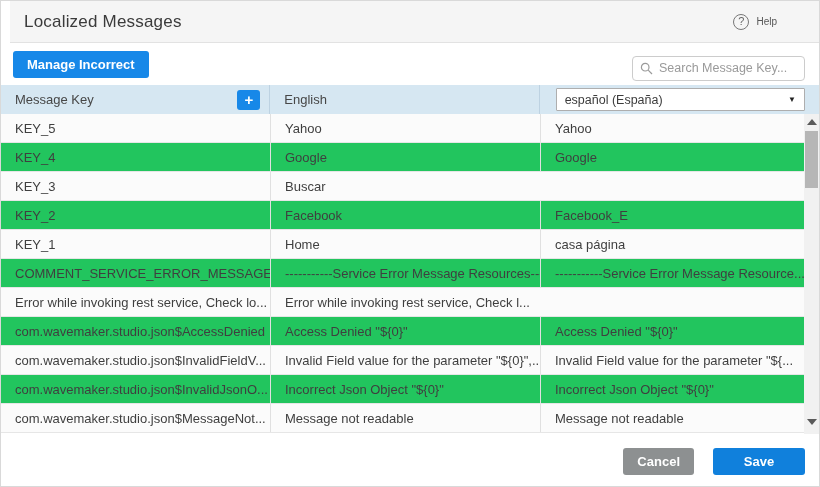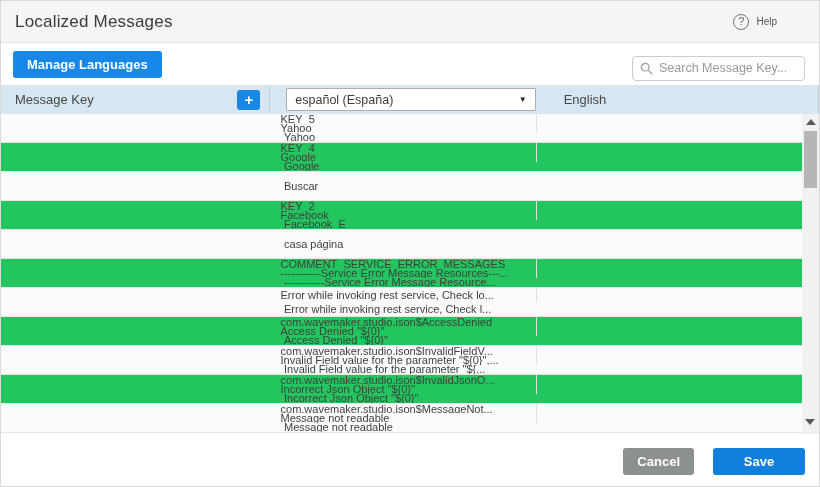--- a/index.html
+++ b/index.html
@@ -5,21 +5,21 @@
   * { margin:0; padding:0; box-sizing:border-box; }
   html,body { background:#fff; }
   body { font-family:"Liberation Sans","DejaVu Sans",sans-serif; color:#3f3f3f; }
   .dialog {
     position:relative; width:820px; height:487px; background:#fff;
     border:1px solid #d9d9d9; overflow:hidden;
   }
   
   .titlebar {
     height:42px; background:#f5f5f5; border-bottom:1px solid #e2e2e2;
-    display:flex; align-items:center; padding:0 42px 0 14px;
+    display:flex; align-items:center; padding:0 42px 0 14px;margin-left:9px;
   }
   .title { font-size:17px; font-weight:500; color:#3b3b3b; letter-spacing:.2px; }
   .help { margin-left:auto; display:flex; align-items:center; gap:7px; color:#666; cursor:pointer; }
   .help-circle {
     width:16px; height:16px; border:1px solid #777; border-radius:50%;
     display:flex; align-items:center; justify-content:center;
     font-size:11px; color:#666; line-height:1;
   }
   .help-label { font-size:10px; color:#555; }
   
@@ -53,21 +53,21 @@
   }
   .lang-select {
     width:100%; height:23px; background:#fff; border:1px solid #aeaeae; border-radius:1px;
     display:flex; align-items:center; padding:0 8px; font-size:12.5px; color:#3c3c3c;
     cursor:pointer;
   }
   .lang-arrow { margin-left:auto; font-size:8px; color:#222; }
   
   .grid-body { height:320px; display:flex; overflow:hidden; }
   .rows { width:803px; }
-  .row { height:29px; display:flex; align-items:center; border-bottom:1px solid #e6e6e6; font-size:11px; color:#3f3f3f;flex-direction:column; }
+  .row { height:29px; display:flex; align-items:center; border-bottom:1px solid #e6e6e6; font-size:13px; color:#3f3f3f; }
   .row.odd  { background:#fbfbfb; }
   .row.even { background:#22c55e;justify-content:space-between; }
   .cell { padding-left:14px; overflow:hidden; white-space:nowrap; height:100%; display:flex; align-items:center; }
   .c1 { width:270px; border-right:1px solid #e0e0e0; }
   .c2 { width:270px; border-right:1px solid #e0e0e0; }
   .c3 { width:263px; }
   
   .vscroll { width:17px; background:#f1f1f1; position:relative; display:flex; flex-direction:column; align-items:center; }
   .sb-up { margin-top:5px; width:0; height:0; border-left:5px solid transparent; border-right:5px solid transparent; border-bottom:6px solid #5a5a5a; cursor:pointer; }
   .sb-thumb { margin-top:6px; width:13px; height:57px; background:#b6b6b6; cursor:grab; }
@@ -90,72 +90,75 @@
 
   <div class="titlebar">
     <div class="title">Localized Messages</div>
     <div class="help">
       <span class="help-circle">?</span>
       <span class="help-label">Help</span>
     </div>
   </div>
 
   <div class="toolbar">
-    <button class="btn-manage">Manage Languages</button>
+    <button class="btn-manage">Manage Incorrect</button>
     <div class="search-wrap">
       <svg width="13" height="13" viewBox="0 0 13 13">
         <circle cx="5.2" cy="5.2" r="3.8" fill="none" stroke="#9a9a9a" stroke-width="1.2"></circle>
         <line x1="8.2" y1="8.2" x2="12" y2="12" stroke="#9a9a9a" stroke-width="1.2"></line>
       </svg>
       <input class="search-input" type="text" placeholder="Search Message Key..." style="">
     </div>
   </div>
 
   <div class="grid-header">
     <div class="gh-col gh-key">
       <span>Message Key</span>
       <button class="btn-add">+</button>
     </div>
+    <div class="gh-col gh-eng">
+      <span>English</span>
+    </div>
     <div class="gh-col gh-lang">
       <div class="lang-select">
         <span>español (España)</span>
         <span class="lang-arrow">▼</span>
       </div>
     </div>
-    <div class="gh-col gh-eng">
-      <span>English</span>
-    </div>
   </div>
 
   <div class="grid-body">
     <div class="rows">
 
         <div class="row odd">
           <div class="cell c1">KEY_5</div>
           <div class="cell c2">Yahoo</div>
           <div class="cell c3">Yahoo</div>
         </div>
 
         <div class="row even">
           <div class="cell c1">KEY_4</div>
           <div class="cell c2">Google</div>
           <div class="cell c3">Google</div>
         </div>
 
         <div class="row odd">
+          <div class="cell c1">KEY_3</div>
           <div class="cell c3">Buscar</div>
         </div>
 
         <div class="row even">
           <div class="cell c1">KEY_2</div>
           <div class="cell c2">Facebook</div>
           <div class="cell c3">Facebook_E</div>
         </div>
 
         <div class="row odd">
+          <div class="cell c1">KEY_1</div>
+          <div class="cell c2">Home</div>
           <div class="cell c3">casa página</div>
         </div>
 
         <div class="row even">
           <div class="cell c1">COMMENT_SERVICE_ERROR_MESSAGES</div>
           <div class="cell c2">-----------Service Error Message Resources---...</div>
           <div class="cell c3">-----------Service Error Message Resource...</div>
         </div>
 
         <div class="row odd">

